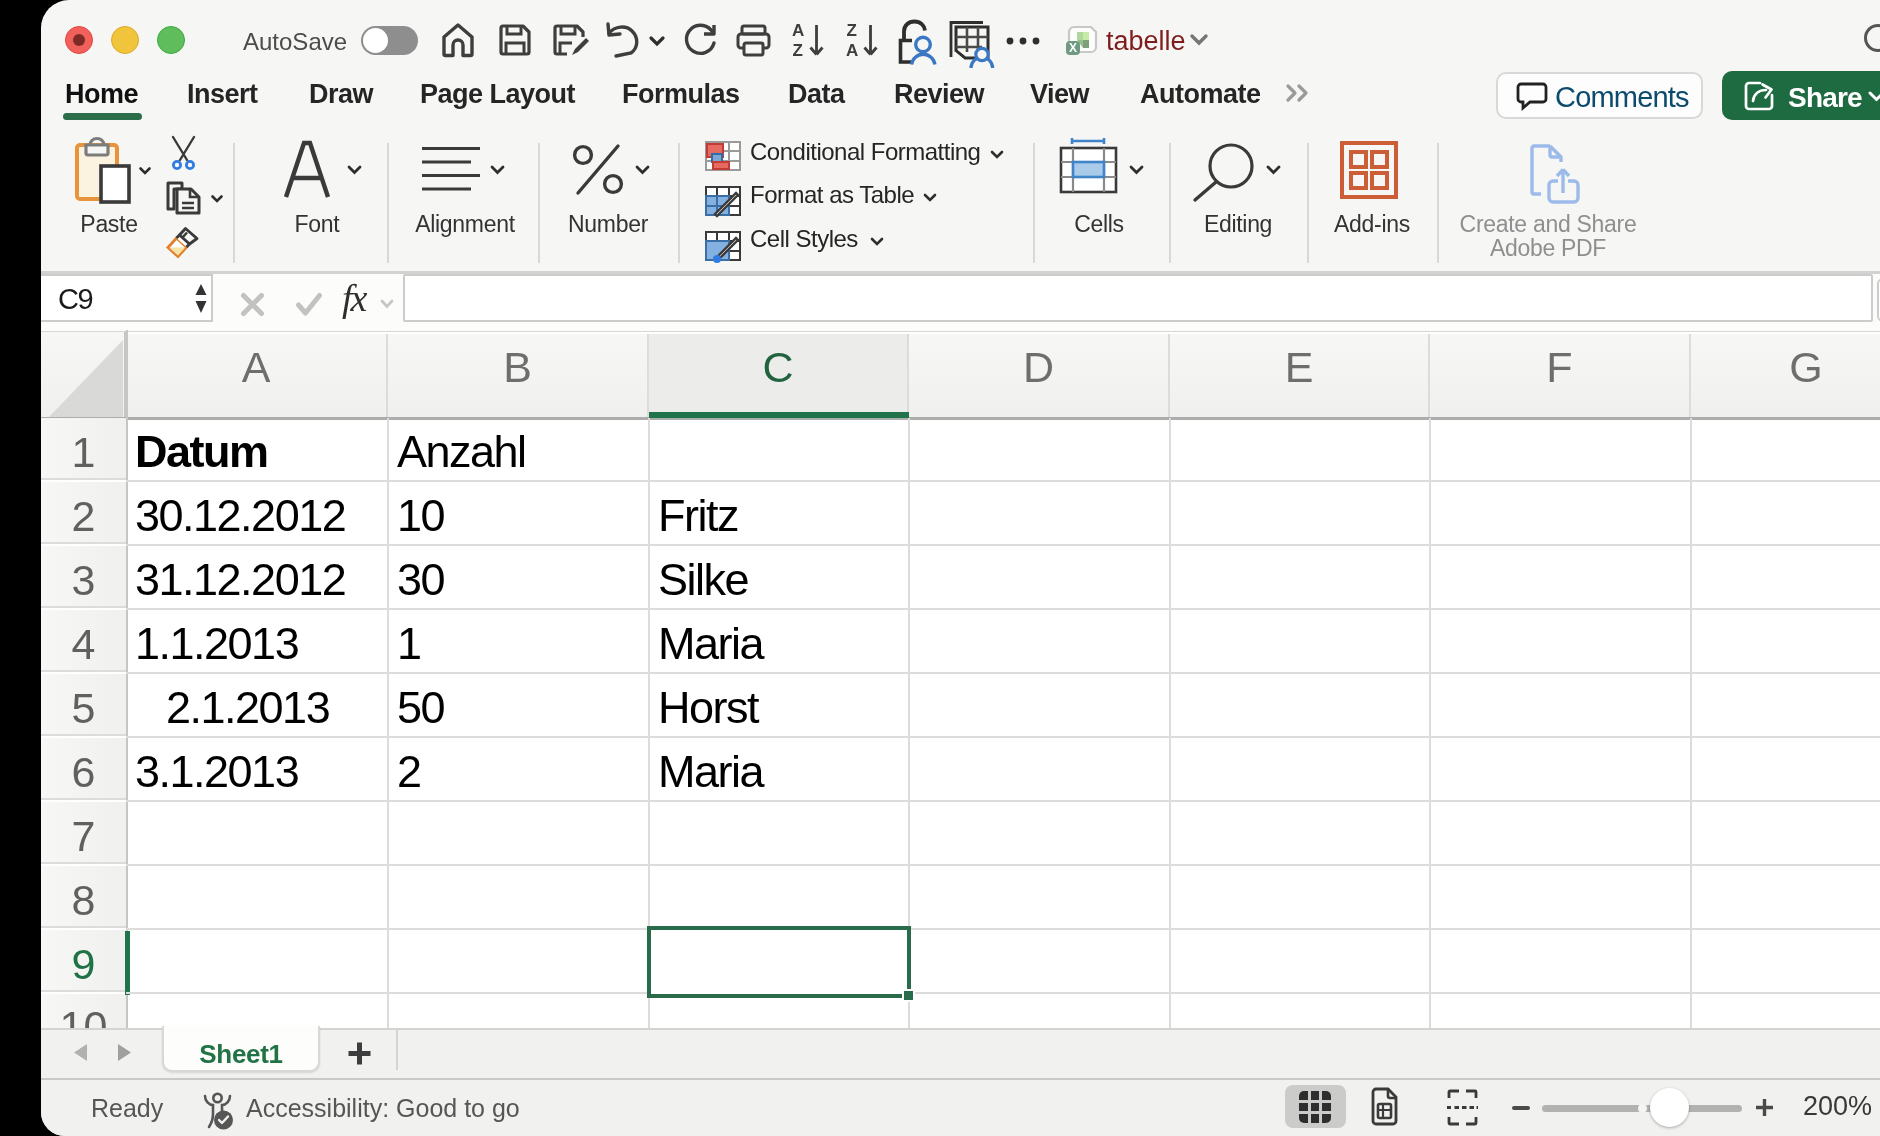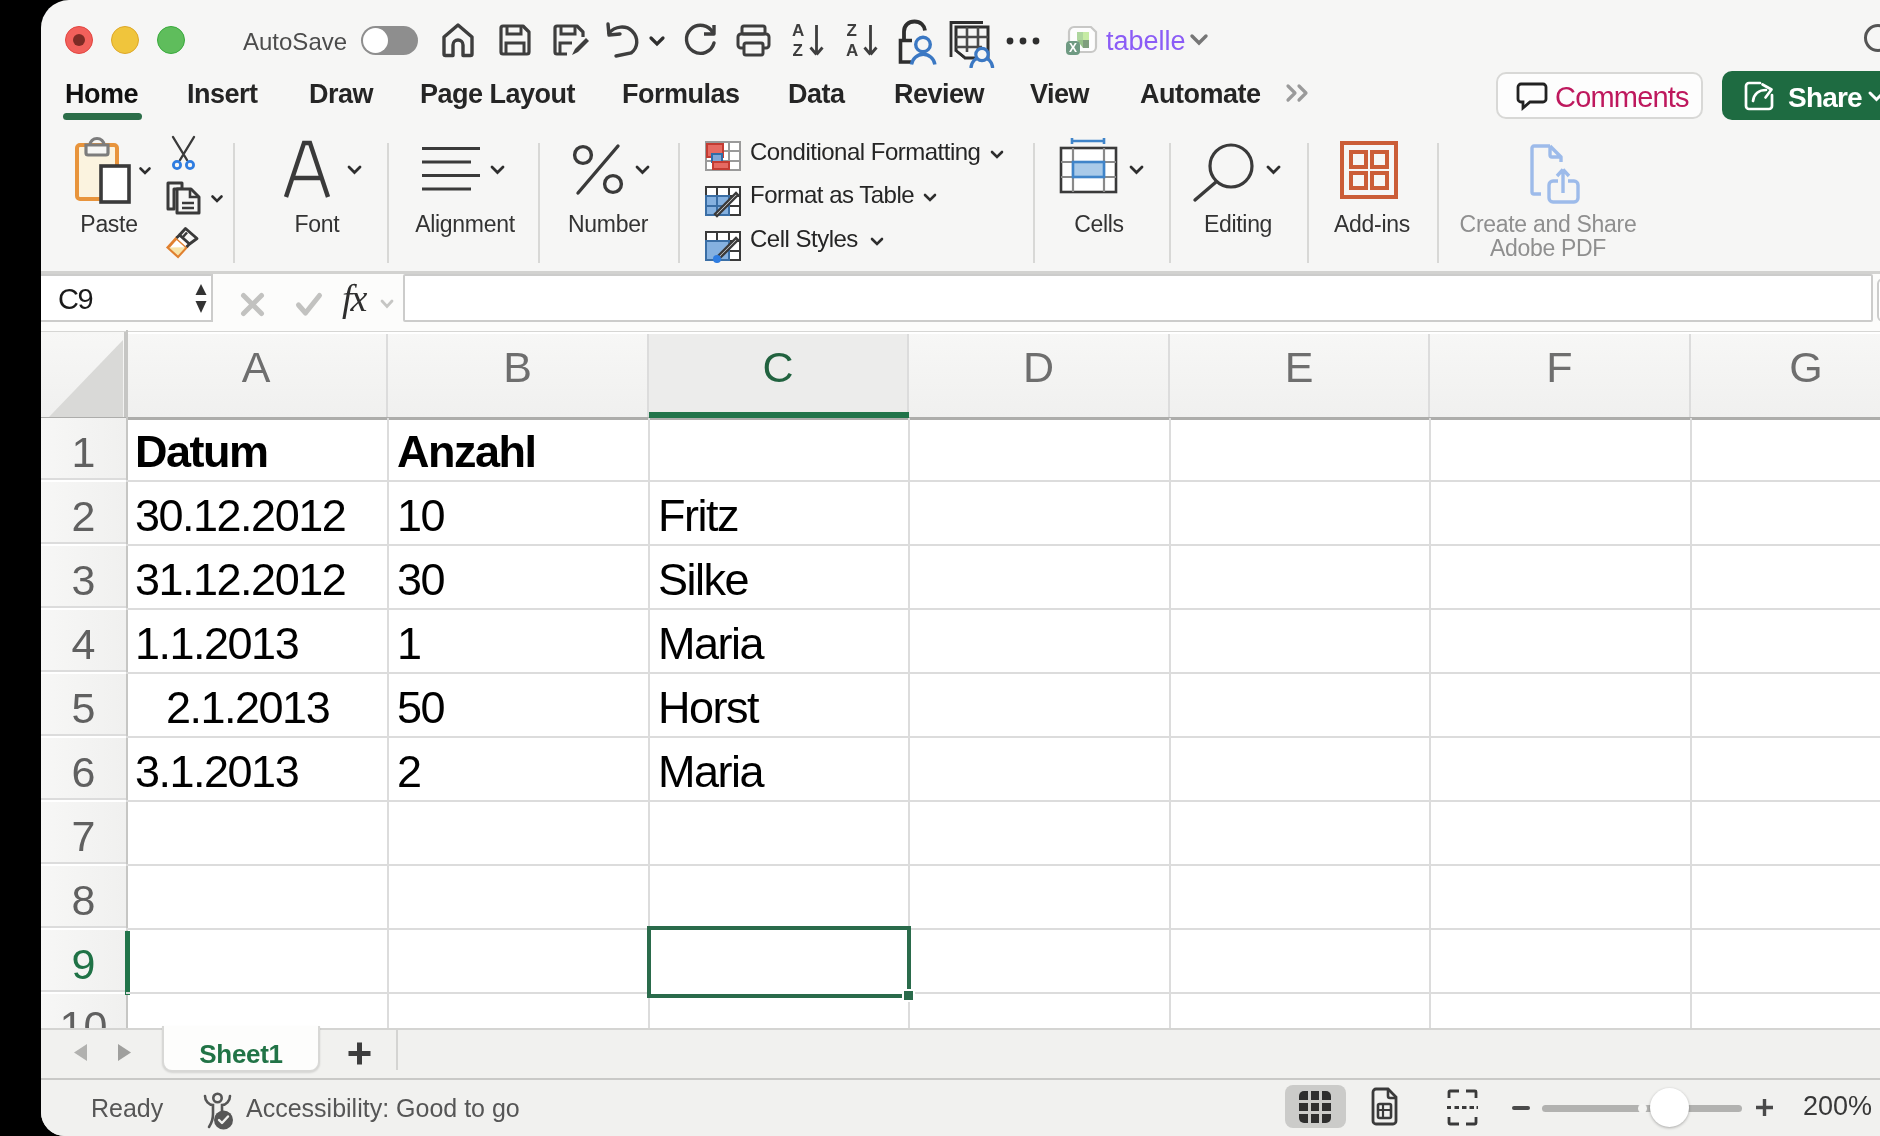--- a/index.html
+++ b/index.html
@@ -111,21 +111,21 @@
 
   <svg style="left:1023px; top:25px;" width="34" height="34" viewBox="0 0 34 34">
     <path d="M10 2 H27 L32 7 V22 a5 5 0 0 1 -5 5 H10 a5 5 0 0 1 -5 -5 V7 a5 5 0 0 1 5 -5 Z" fill="#fdfdfd" stroke="#c8c8c6" stroke-width="2.2"></path>
     <rect x="13" y="7" width="6" height="8" fill="#aed69e"></rect>
       <rect x="19" y="7" width="6" height="8" fill="#c6eba4"></rect>
       <rect x="19" y="15" width="6" height="8" fill="#7f9f7d"></rect>
       <path d="M13 15 h6 v8 z" fill="#96c289"></path>
     <rect x="2" y="16" width="14" height="14" rx="4" fill="#6f9a82"></rect>
     <text x="9" y="27" font-size="12" font-weight="700" fill="#fff" text-anchor="middle" font-family="Liberation Sans">X</text>
   </svg>
-  <div class="abs" style="left:1065px; top:26px; font-size:27px; color:#8b5cf6;">tabelle</div>
+  <div class="abs" style="left:1065px; top:26px; font-size:27px; color:#7f1d1d;">tabelle</div>
   <svg class="chev" style="left:1149px; top:34px;" width="18" height="12" viewBox="0 0 18 12">
       <path d="M2 2 L9 9 L16 2" fill="none" stroke="#767676" stroke-width="3.4" stroke-linecap="round"></path>
     </svg>
   <svg style="left:1820px; top:21px;" width="40" height="40" viewBox="0 0 40 40">
       <circle cx="17" cy="17" r="12.5" fill="none" stroke="#555" stroke-width="3"></circle>
       <path d="M26.5 26.5 L36 36" stroke="#555" stroke-width="3" stroke-linecap="round"></path>
     </svg>
 
   <div class="tab" style="left:24px; font-weight:700; color:#111;">Home</div>
   <div class="abs" style="left:22px; top:113px; width:79px; height:7px; border-radius:4px; background:#2c6e49;"></div>
@@ -138,21 +138,21 @@
   <div class="tab" style="left:989px;">View</div>
   <div class="tab" style="left:1099px;">Automate</div>
   <svg class="chev" style="left:1244px; top:84px;" width="30" height="18" viewBox="0 0 30 18">
       <path d="M3 2 L10 9 L3 16 M14 2 L21 9 L14 16" fill="none" stroke="#9a9a9a" stroke-width="3.2" stroke-linecap="round" stroke-linejoin="round"></path>
     </svg>
 
   <div class="abs" style="left:1455px; top:72px; width:207px; height:47px; background:#fdfdfd; border:2px solid #d8d8d6; border-radius:10px;"></div>
   <svg style="left:1475px; top:81px;" width="34" height="30" viewBox="0 0 34 30">
       <path d="M5 3 h22 a3 3 0 0 1 3 3 v12 a3 3 0 0 1 -3 3 h-13 l-7 6 v-6 h-2 a3 3 0 0 1 -3 -3 v-12 a3 3 0 0 1 3 -3 z" fill="none" stroke="#222" stroke-width="2.8"></path>
     </svg>
-  <div class="abs" style="left:1514px; top:81px; font-size:29px; letter-spacing:-0.8px; color:#be185d;">Comments</div>
+  <div class="abs" style="left:1514px; top:81px; font-size:29px; letter-spacing:-0.8px; color:#0c4a6e;">Comments</div>
   <div class="abs" style="left:1681px; top:71px; width:194px; height:49px; background:#1e6b41; border-radius:10px;"></div>
   <svg style="left:1703px; top:81px;" width="33" height="30" viewBox="0 0 33 30">
       <path d="M16 2 H5 a3 3 0 0 0 -3 3 V25 a3 3 0 0 0 3 3 H25 a3 3 0 0 0 3 -3 V14" fill="none" stroke="#fff" stroke-width="2.7" stroke-linecap="round"></path>
       <path d="M9 20 C10 13 15 9 22 9" fill="none" stroke="#fff" stroke-width="2.7" stroke-linecap="round"></path>
       <path d="M18.5 3.5 L27.5 8.5 L21.5 16.5" fill="none" stroke="#fff" stroke-width="2.7" stroke-linecap="round" stroke-linejoin="round"></path>
     </svg>
   <div class="abs" style="left:1747px; top:82px; font-size:28px; letter-spacing:-0.8px; font-weight:600; color:#fff;">Share</div>
   <svg class="chev" style="left:1827px; top:91px;" width="17" height="11" viewBox="0 0 17 11">
       <path d="M2 2 L8.5 8.5 L15 2" fill="none" stroke="#fff" stroke-width="3" stroke-linecap="round"></path>
     </svg>
@@ -361,21 +361,21 @@
   <div class="vline" style="left:607px;"></div>
   <div class="vline" style="left:867px;"></div>
   <div class="vline" style="left:1128px;"></div>
   <div class="vline" style="left:1388px;"></div>
   <div class="vline" style="left:1649px;"></div>
 
   <div class="abs" style="left:85px; top:418px; width:1795px; height:612px;
        background:repeating-linear-gradient(to bottom, transparent 0, transparent 62px, #dcdcdc 62px, #dcdcdc 64px);"></div>
 
   <div class="cell" style="left:85px; top:418px; width:304px; font-weight:700;">Datum</div>
-  <div class="cell" style="left:347px; top:418px; width:294px; font-weight:700;">Anzahl</div>
+  <div class="cell" style="left:347px; top:418px; width:294px; font-weight:400;">Anzahl</div>
   <div class="cell" style="left:85px; top:482px;">30.12.2012</div>
   <div class="cell" style="left:347px; top:482px;">10</div>
   <div class="cell" style="left:608px; top:482px;">Fritz</div>
   <div class="cell" style="left:85px; top:546px;">31.12.2012</div>
   <div class="cell" style="left:347px; top:546px;">30</div>
   <div class="cell" style="left:608px; top:546px;">Silke</div>
   <div class="cell" style="left:85px; top:610px;">1.1.2013</div>
   <div class="cell" style="left:347px; top:610px;">1</div>
   <div class="cell" style="left:608px; top:610px;">Maria</div>
   <div class="cell" style="left:85px; top:674px;padding-left:40px;">2.1.2013</div>

